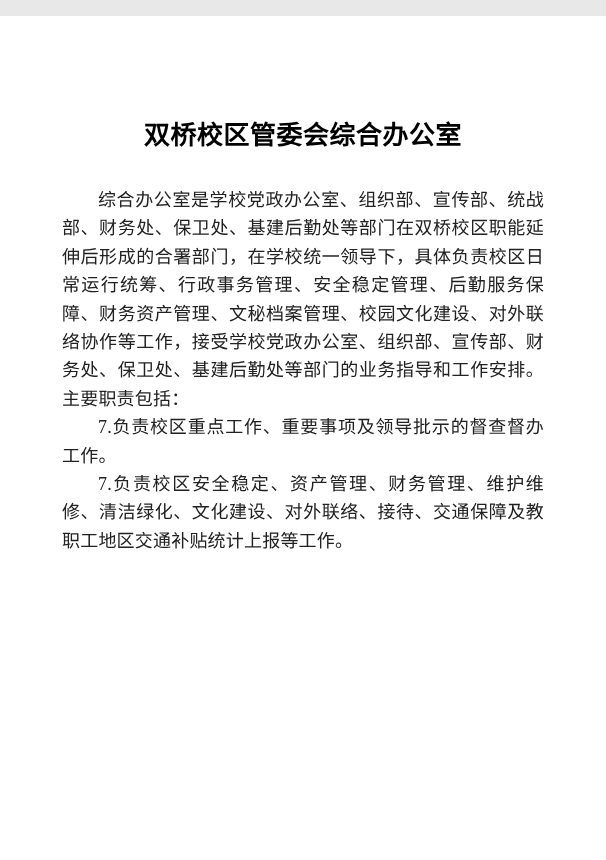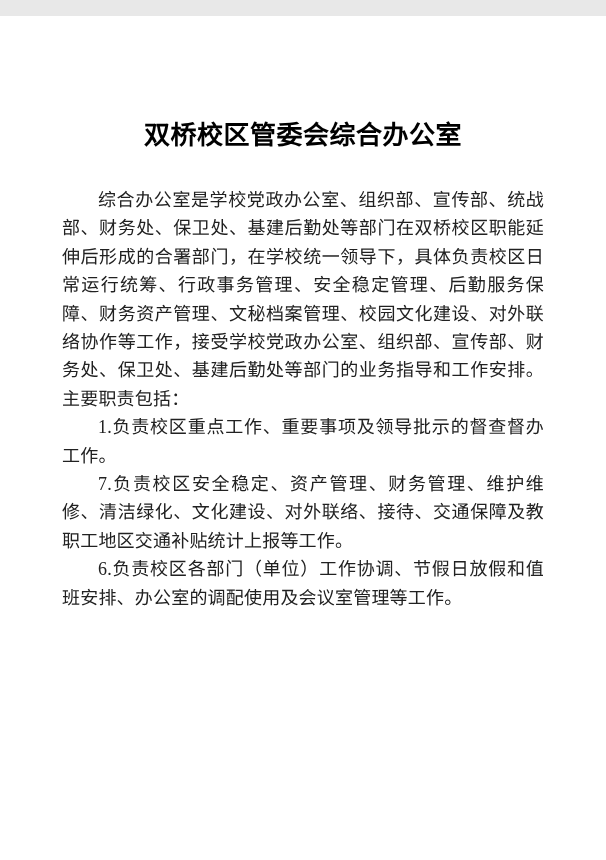--- a/index.html
+++ b/index.html
@@ -48,17 +48,16 @@
     word-break: break-all;
   }
 </style>
 </head>
 <body>
 
 <div class="page">
   <h1 class="doc-title">双桥校区管委会综合办公室</h1>
   <div class="doc-body">
       <p class="doc-paragraph">综合办公室是学校党政办公室、组织部、宣传部、统战部、财务处、保卫处、基建后勤处等部门在双桥校区职能延伸后形成的合署部门，在学校统一领导下，具体负责校区日常运行统筹、行政事务管理、安全稳定管理、后勤服务保障、财务资产管理、文秘档案管理、校园文化建设、对外联络协作等工作，接受学校党政办公室、组织部、宣传部、财务处、保卫处、基建后勤处等部门的业务指导和工作安排。主要职责包括：</p>
-      <p class="doc-paragraph">1.负责校区重点工作、重要事项及领导批示的督查督办工作。</p>
+      <p class="doc-paragraph">7.负责校区重点工作、重要事项及领导批示的督查督办工作。</p>
       <p class="doc-paragraph">7.负责校区安全稳定、资产管理、财务管理、维护维修、清洁绿化、文化建设、对外联络、接待、交通保障及教职工地区交通补贴统计上报等工作。</p>
-      <p class="doc-paragraph">6.负责校区各部门（单位）工作协调、节假日放假和值班安排、办公室的调配使用及会议室管理等工作。</p>
     </div>
 </div>
 
 </body></html>

